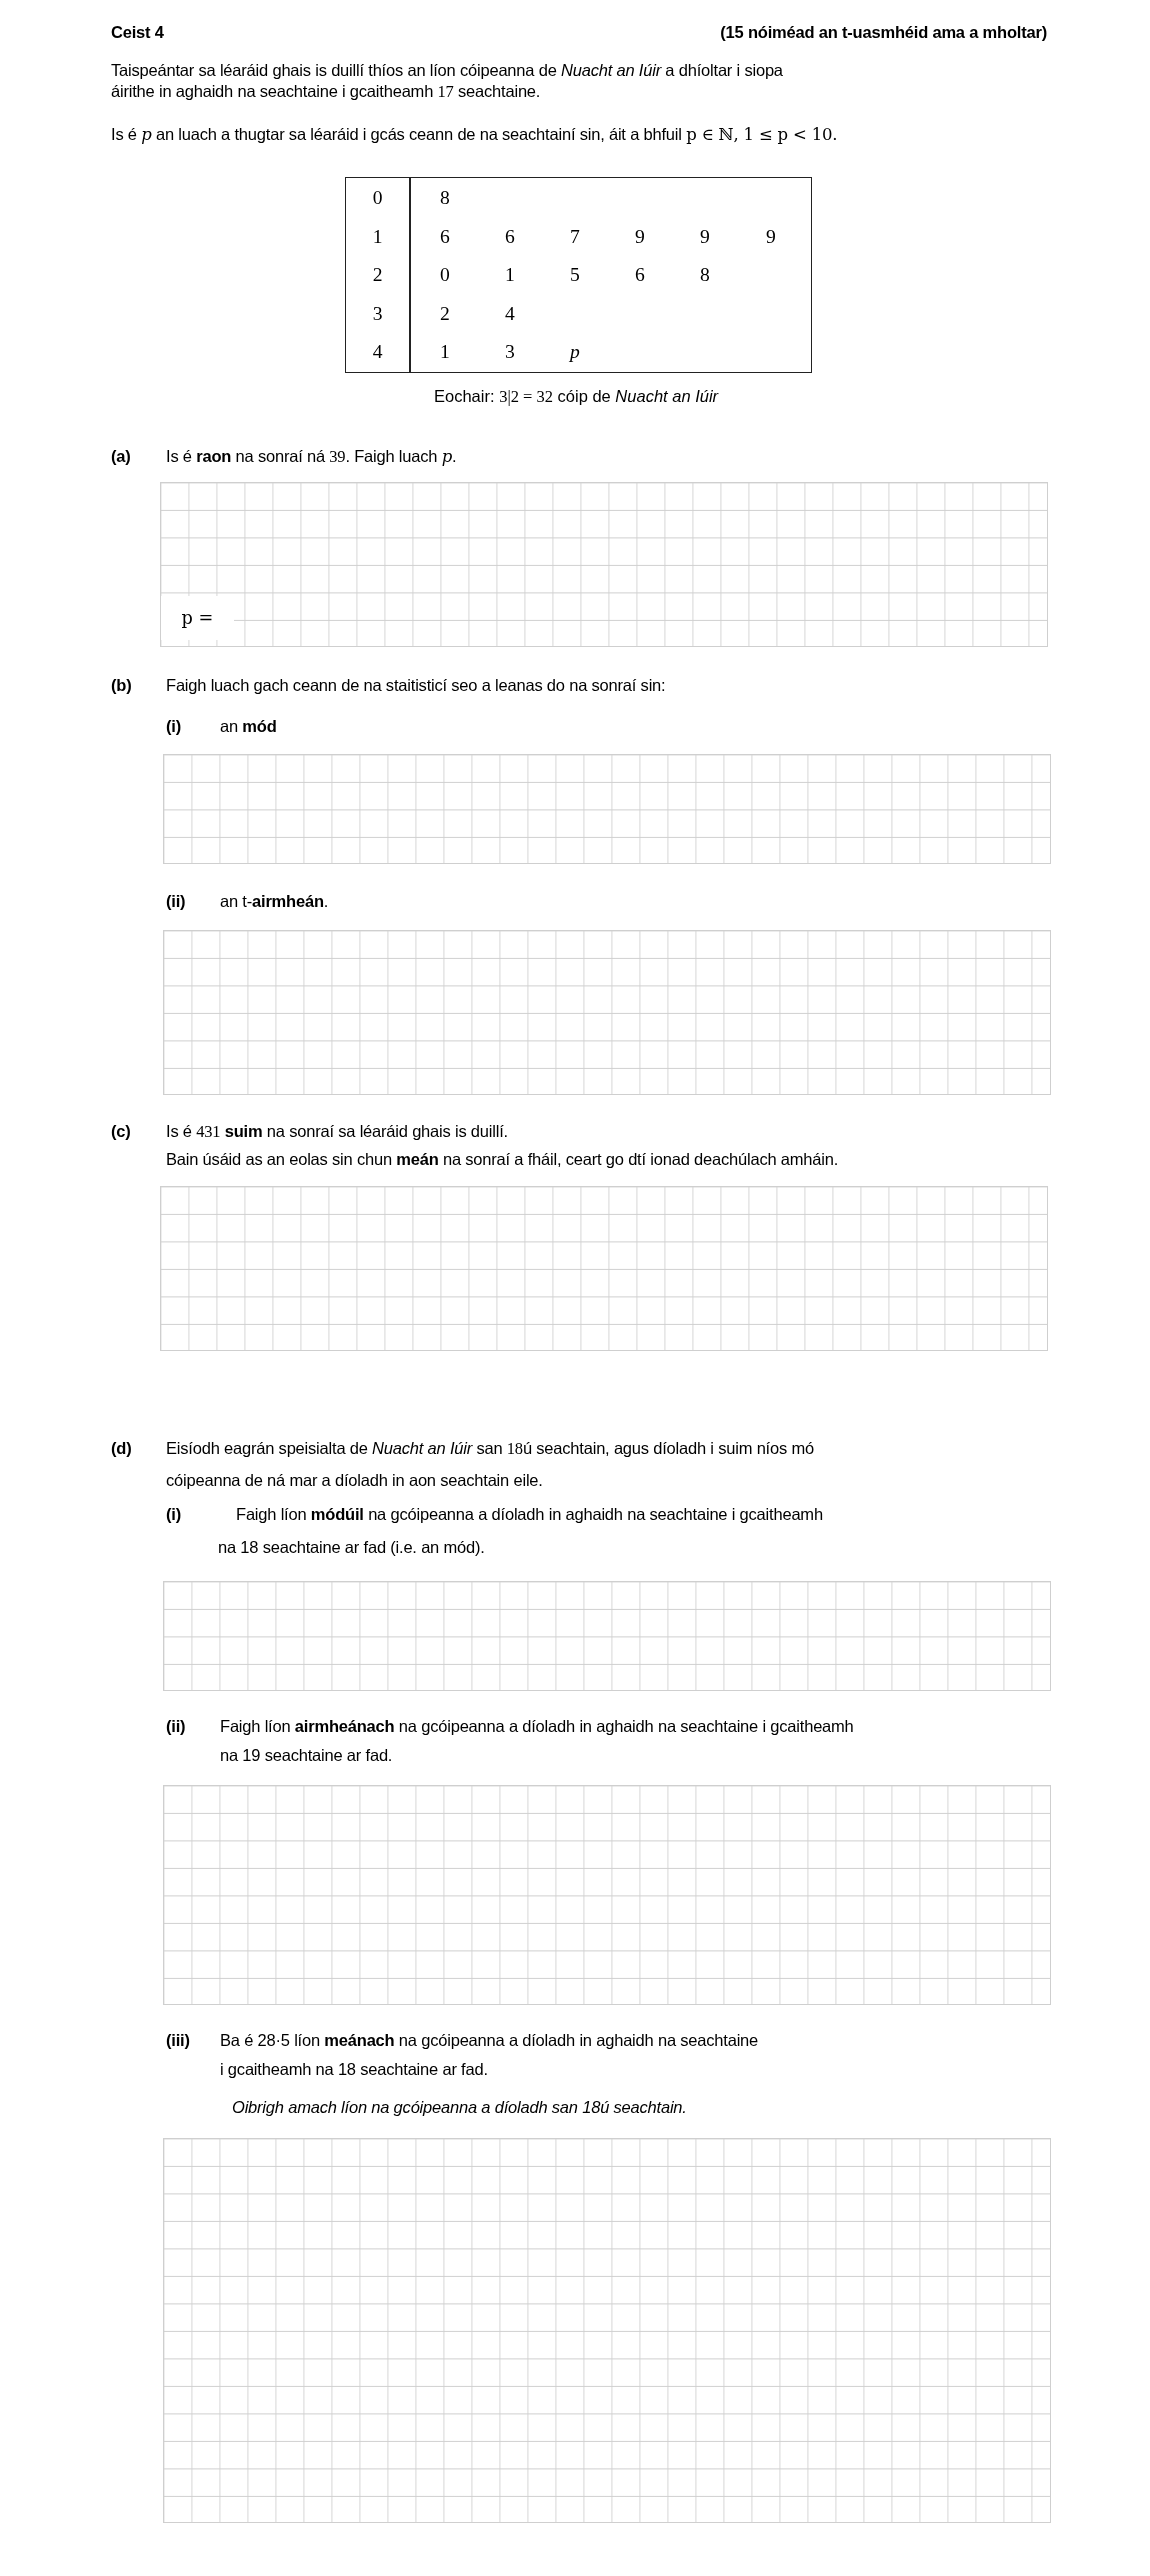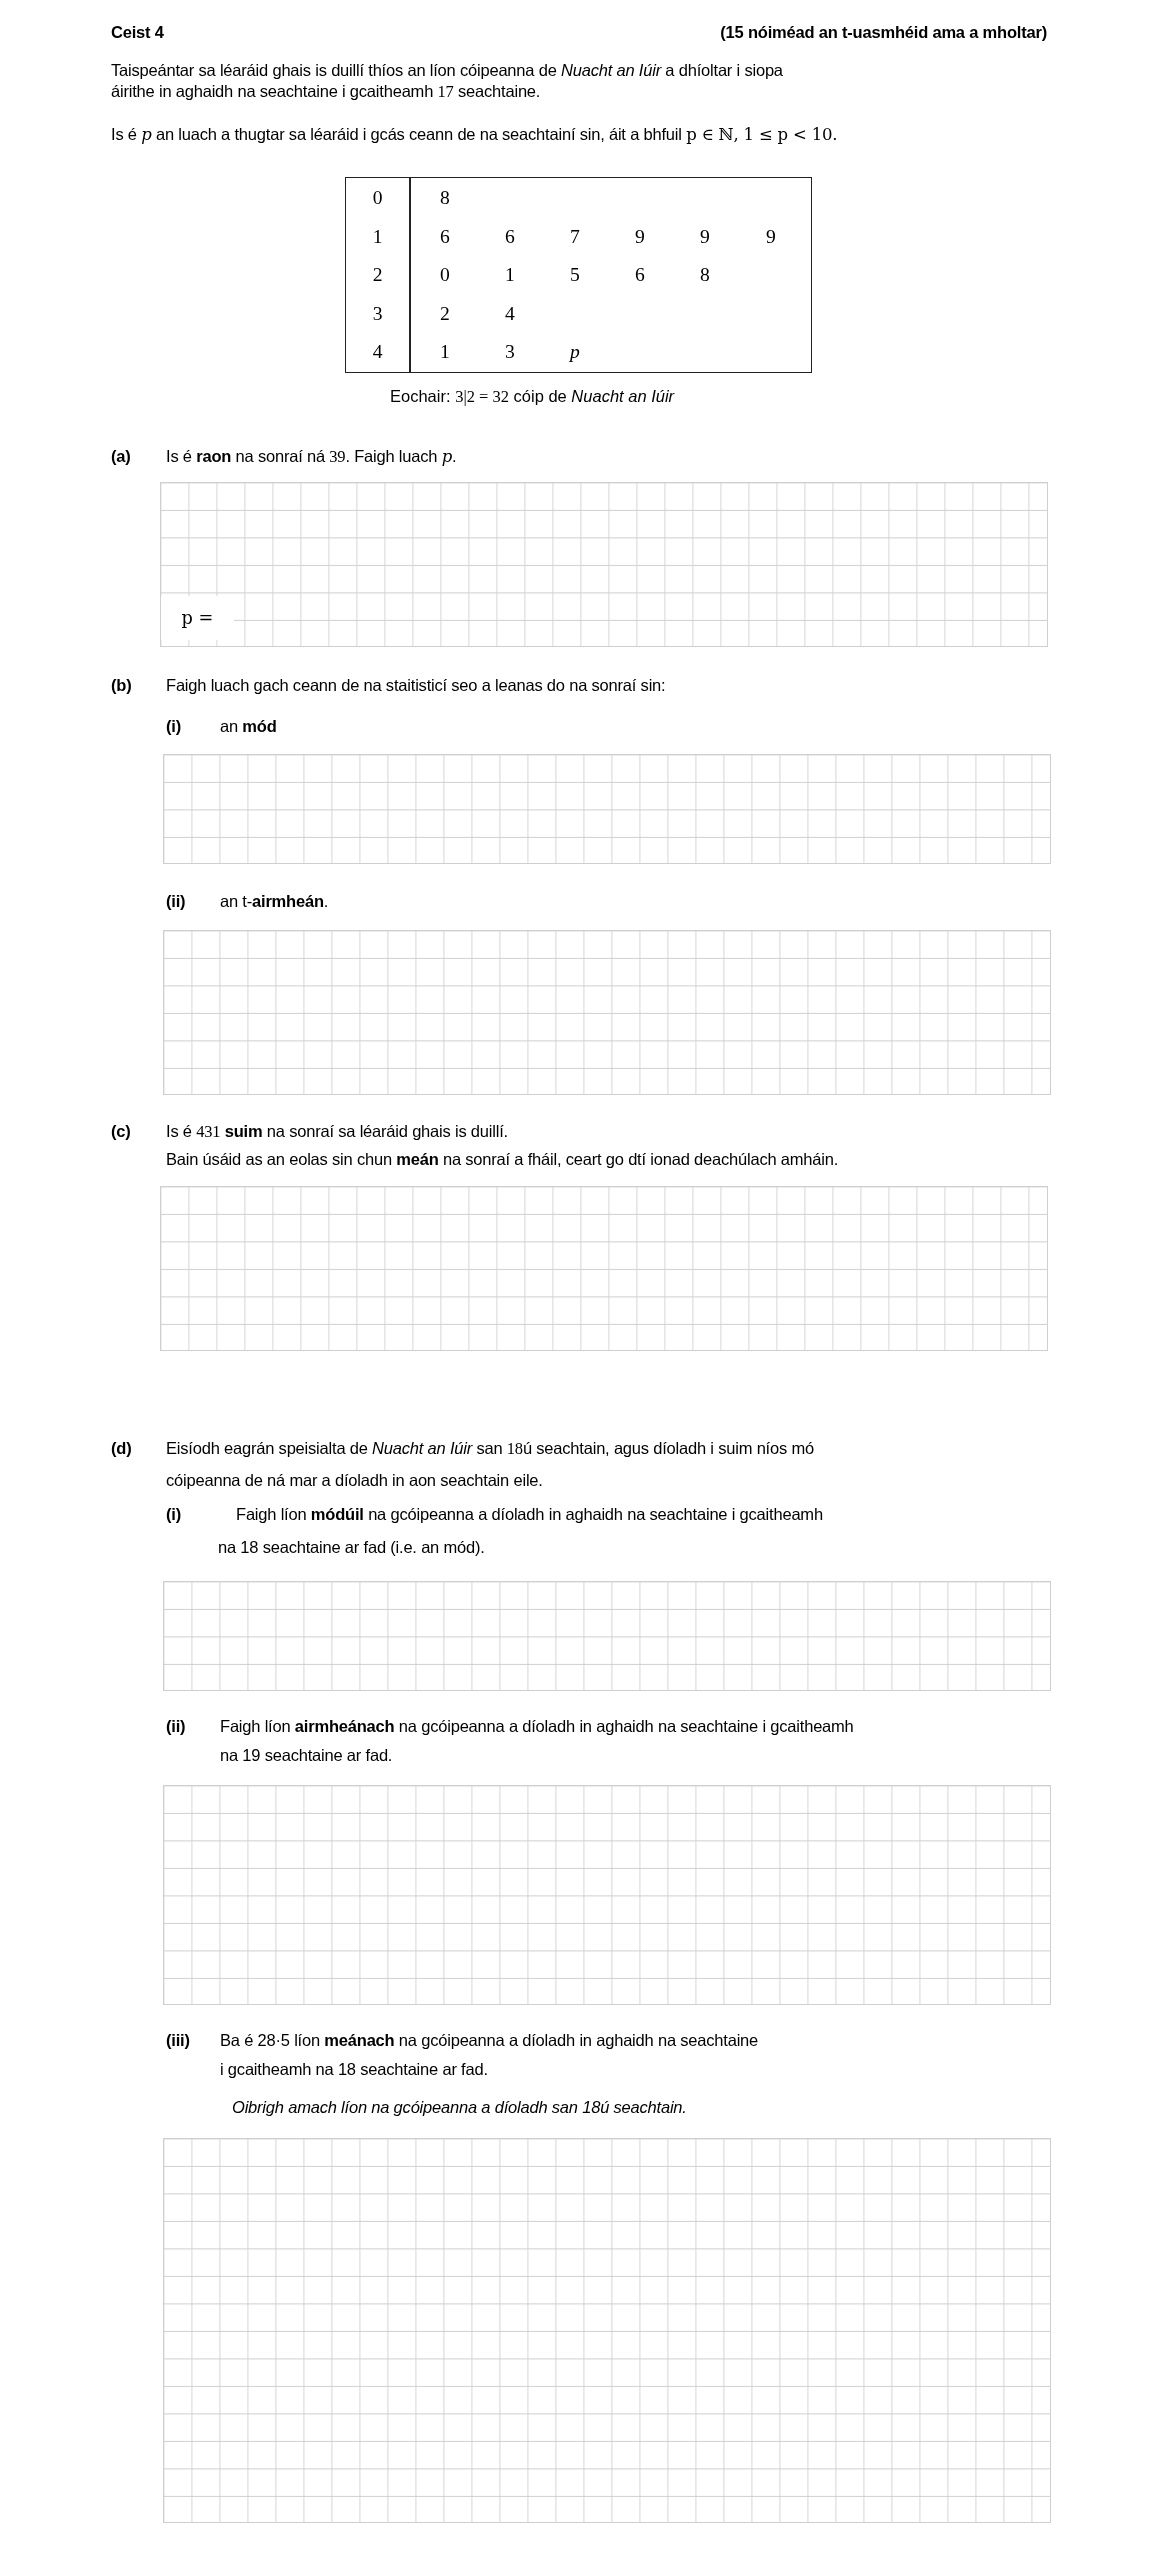--- a/index.html
+++ b/index.html
@@ -24,21 +24,21 @@
     background-position: 0 -0.6px, -0.6px 0;
   }
   .p-eq { position: absolute; background: #fff; font-family: "DejaVu Serif", "Liberation Serif", serif;
           font-size: 17.7px; line-height: 44px; text-align: center; }
   
   .sl { position: absolute; border: 1.9px solid #222; box-sizing: border-box; }
   .sl-div { position: absolute; top: 0; bottom: 0; width: 1.9px; background: #222; }
   .sl-cell { position: absolute; font-family: "Liberation Serif", serif; font-size: 19.6px;
              width: 38px; text-align: center; line-height: 39px; }
   .sl-cell.p { font-style: italic; }
-  .key { position: absolute; font-size: 16.5px; white-space: nowrap; }
+  .key { position: absolute; font-size: 16.5px; white-space: nowrap; margin-left: 44px; }
 </style>
 </head>
 <body>
 
 <div class="abs txt bold" style="left:111px; top:23px;">Ceist 4</div>
 <div class="abs txt bold" style="right:103px; top:23px;">(15 nóiméad an t-uasmhéid ama a mholtar)</div>
 
 <div class="abs txt" style="left:111px; top:61px;">
   <span>Taispeántar sa léaráid ghais is duillí thíos an líon cóipeanna de </span><span class="it">Nuacht an Iúir</span><span> a dhíoltar i siopa</span>
 </div>

